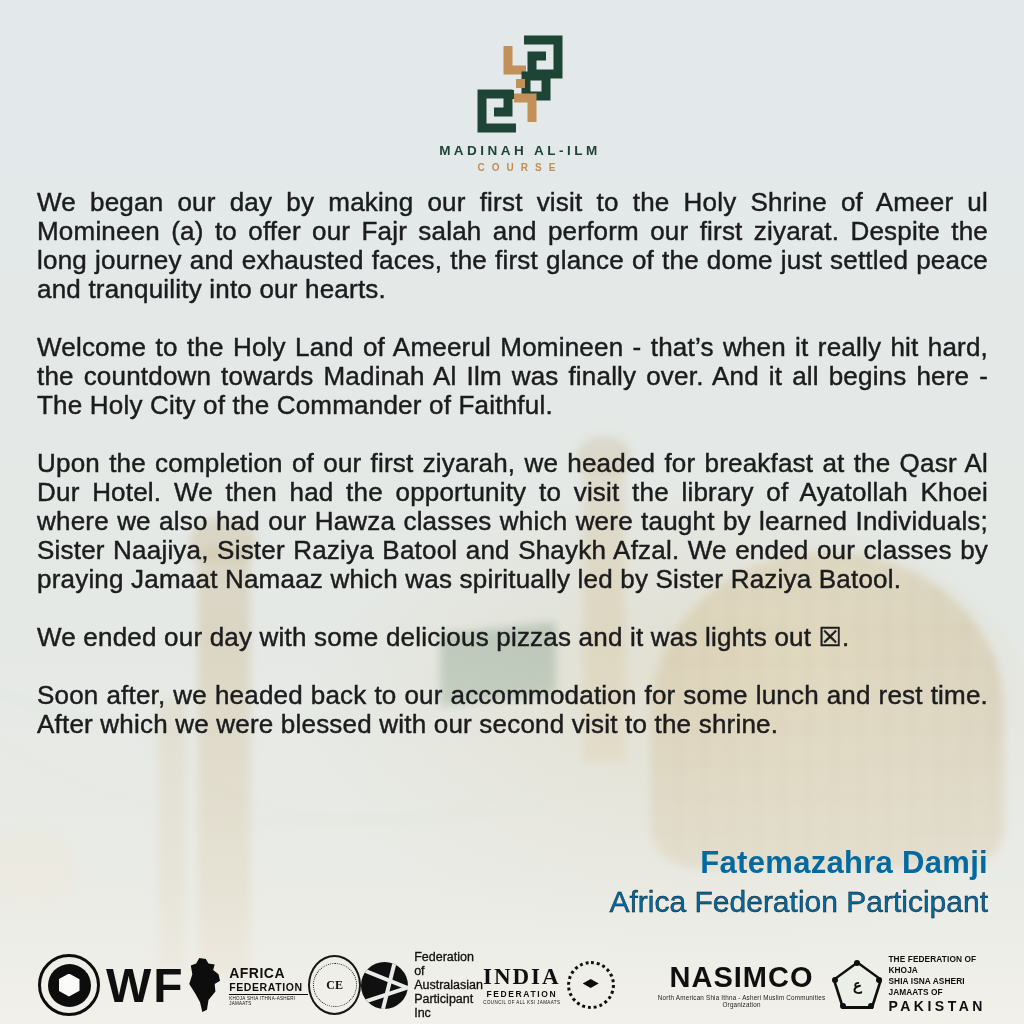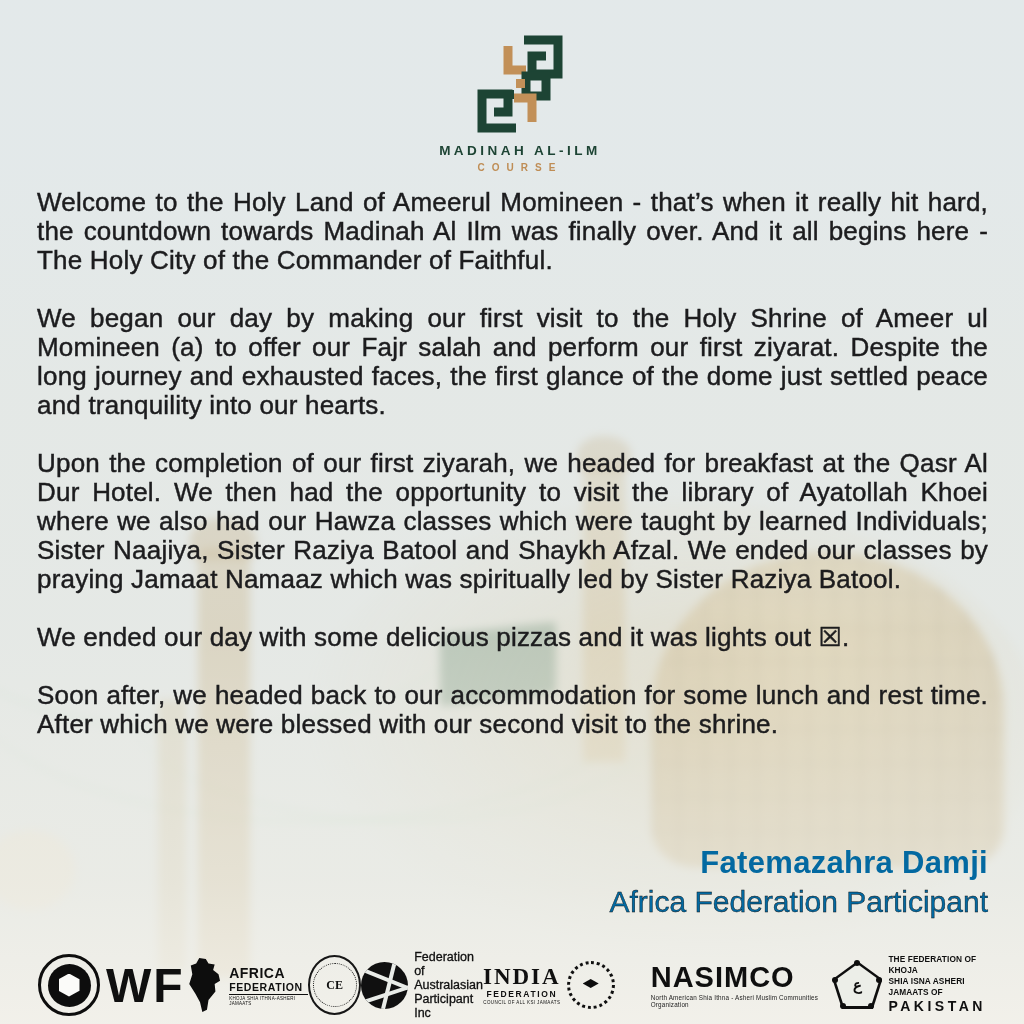--- a/index.html
+++ b/index.html
@@ -134,22 +134,22 @@
         <path stroke="#1d4434" d="M42,94 H8 V60 H34 V78 H20"></path>
       </g>
       <rect fill="#c29058" x="42" y="45" width="9" height="9"></rect>
       <rect fill="#1d4434" x="31" y="56" width="9" height="9"></rect>
     </svg>
     <div class="brand-title">MADINAH AL-ILM</div>
     <div class="brand-course">COURSE</div>
   </header>
 
   <main class="article">
+    <p>We began our day by making our first visit to the Holy Shrine of Ameer ul Momineen (a) to offer our Fajr salah and perform our first ziyarat. Despite the long journey and exhausted faces, the first glance of the dome just settled peace and tranquility into our hearts.</p>
     <p>Welcome to the Holy Land of Ameerul Momineen - that’s when it really hit hard, the countdown towards Madinah Al Ilm was finally over. And it all begins here - The Holy City of the Commander of Faithful.</p>
-    <p>We began our day by making our first visit to the Holy Shrine of Ameer ul Momineen (a) to offer our Fajr salah and perform our first ziyarat. Despite the long journey and exhausted faces, the first glance of the dome just settled peace and tranquility into our hearts.</p>
     <p>Upon the completion of our first ziyarah, we headed for breakfast at the Qasr Al Dur Hotel.  We then had the opportunity to visit the library of Ayatollah Khoei where we also had our Hawza classes which were taught by learned Individuals; Sister Naajiya, Sister Raziya Batool and Shaykh Afzal. We ended our classes by praying Jamaat Namaaz which was spiritually led by Sister Raziya Batool.</p>
     <p>We ended our day with some delicious pizzas and it was lights out ☒.</p>
     <p>Soon after, we headed back to our accommodation for some lunch and rest time. After which we were blessed with our second visit to the shrine.</p>
   </main>
 
   <div class="signature">
     <div class="sig-name">Fatemazahra Damji</div>
     <div class="sig-role">Africa Federation Participant</div>
   </div>
 
@@ -196,21 +196,21 @@
       <span class="in-text">
         <div class="in-l1">INDIA</div>
         <div class="in-l2">FEDERATION</div>
         <div class="in-l3">COUNCIL OF ALL KSI JAMAATS</div>
       </span>
       <span class="in-emblem">
         <span class="in-cap"></span>
       </span>
     </div>
 
-    <div style="text-align:left;margin-left:36px;">
+    <div style="text-align:center;margin-left:36px;">
       <div class="na-word">NASIMCO</div>
       <div class="na-sub">North American Shia Ithna - Asheri Muslim Communities Organization</div>
     </div>
 
     <div class="plogo">
       <span class="pk-pent">
         <span class="pk-p1"></span>
         <span class="pk-p2">
             <span class="pk-mark">ع</span>
           </span>

